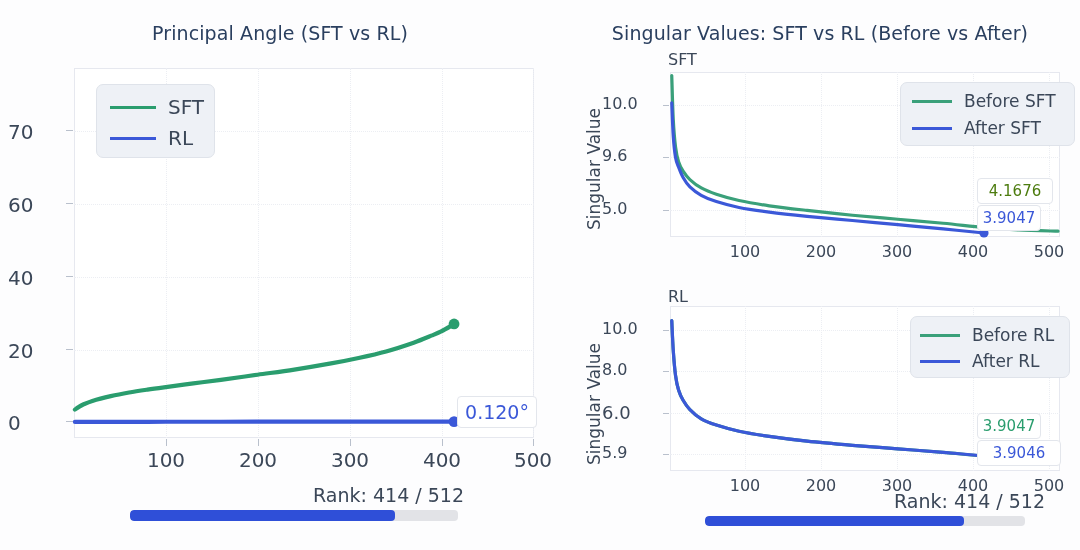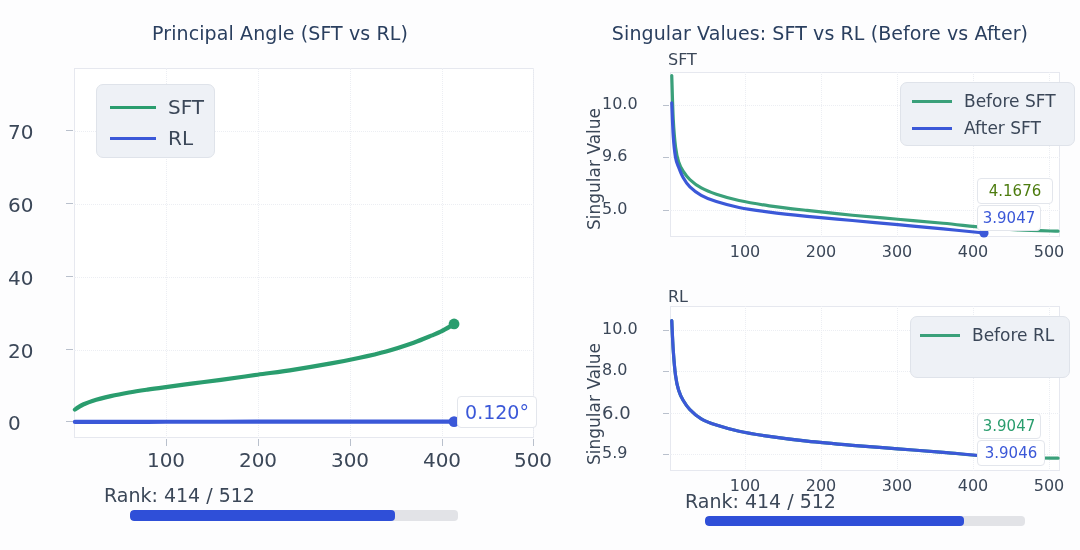--- a/index.html
+++ b/index.html
@@ -94,21 +94,21 @@
     box-sizing: border-box;
     display: flex;
     align-items: center;
     justify-content: center;
     white-space: nowrap;
   }
 
   .slider-wrap { position: absolute; }
   .slider-label {
     position: absolute;
-    text-align: left;
+    text-align: right;
     color: #3b4758;
     white-space: nowrap;
   }
   .slider-track {
     position: absolute;
     background: #e2e3e7;
     border-radius: 4px;
     overflow: hidden;
   }
   .slider-fill {
@@ -300,23 +300,27 @@
     <path id="rl-before-path" fill="none" stroke="#3aa07a" stroke-width="3.2" stroke-linecap="round" stroke-linejoin="round" d="M111.76,320.70 C112.01,325.69 112.64,341.54 113.27,350.67 C113.90,359.79 114.65,368.92 115.54,375.47 C116.42,382.01 117.30,385.80 118.56,389.93 C119.82,394.07 121.21,396.99 123.10,400.27 C124.99,403.54 126.88,406.47 129.90,409.57 C132.92,412.67 136.83,416.28 141.24,418.87 C145.65,421.45 150.06,423.00 156.36,425.07 C162.66,427.13 170.22,429.37 179.04,431.27 C187.86,433.16 197.94,434.78 209.28,436.43 C220.62,438.09 233.22,439.71 247.08,441.19 C260.94,442.67 277.32,444.05 292.44,445.32 C307.56,446.59 322.68,447.66 337.80,448.83 C352.92,450.00 368.80,451.16 383.16,452.35 C397.52,453.54 411.38,455.11 423.98,455.97 C436.58,456.83 446.41,457.15 458.76,457.51 C471.11,457.87 491.52,458.03 498.07,458.13"></path>
     <path id="rl-after-path" fill="none" stroke="#3b58d8" stroke-width="3.2" stroke-linecap="round" stroke-linejoin="round" d="M111.76,320.70 C112.01,325.69 112.64,341.54 113.27,350.67 C113.90,359.79 114.65,368.92 115.54,375.47 C116.42,382.01 117.30,385.80 118.56,389.93 C119.82,394.07 121.21,396.99 123.10,400.27 C124.99,403.54 126.88,406.47 129.90,409.57 C132.92,412.67 136.83,416.28 141.24,418.87 C145.65,421.45 150.06,423.00 156.36,425.07 C162.66,427.13 170.22,429.37 179.04,431.27 C187.86,433.16 197.94,434.78 209.28,436.43 C220.62,438.09 233.22,439.71 247.08,441.19 C260.94,442.67 277.32,444.05 292.44,445.32 C307.56,446.59 322.68,447.66 337.80,448.83 C352.92,450.00 368.80,451.16 383.16,452.35 C397.52,453.54 417.18,455.37 423.98,455.97"></path>
     <circle id="rl-after-dot" r="4.6" fill="#3b58d8" cx="423.984" cy="455.9716"></circle>
   </svg>
 
   <div class="legend-box" style="left:350px; top:316px; width:160px; height:62px;"></div>
   <div class="legend-row" style="left:360px; top:322px; height:26px;">
     <span class="legend-swatch" style="width:40px; border-top-width:3px; border-top-color:#3aa07a;"></span>
     <span class="legend-text" style="font-size:17px;">Before RL</span>
   </div>
+  <div class="legend-row" style="left:360px; top:348px; height:26px;">
+    <span class="legend-swatch" style="width:40px; border-top-width:3px; border-top-color:#3b58d8;"></span>
+    <span class="legend-text" style="font-size:17px;">After RL</span>
+  </div>
 
   <div class="annot" style="left:417px; top:413px; width:64px; height:26px; color:#2a9d6e; font-size:15px;">3.9047</div>
-  <div class="annot" style="left:417px; top:440px; width:68px; height:26px; color:#3b58d8; font-size:15px;">3.9046</div>
+  <div class="annot" style="left:417px; top:440px; width:84px; height:26px; color:#3b58d8; font-size:15px;">3.9046</div>
 
   <div class="slider-wrap">
     <div class="slider-label" style="left:125px; top:490px; width:360px; font-size:19px;">Rank: 414 / 512</div>
     <div class="slider-track" id="right-slider-track" style="left:145px; top:516px; width:320px; height:10px;">
       <div class="slider-fill" id="right-slider-fill" style="width: 80.9%;"></div>
     </div>
   </div>
 </div>
 
 </body></html>

